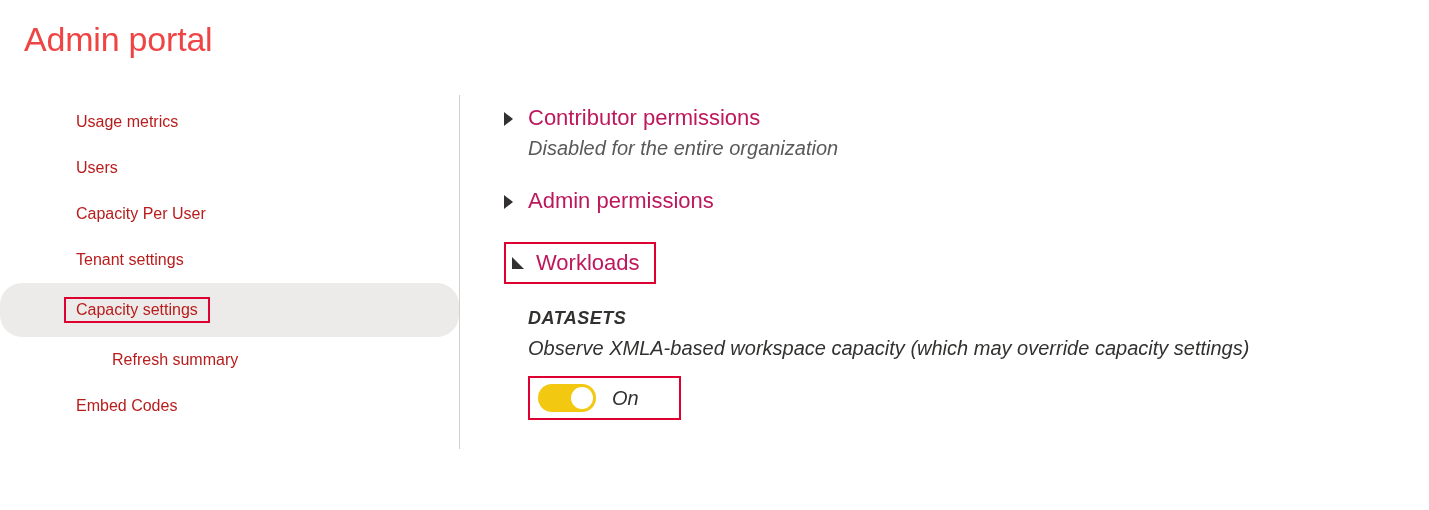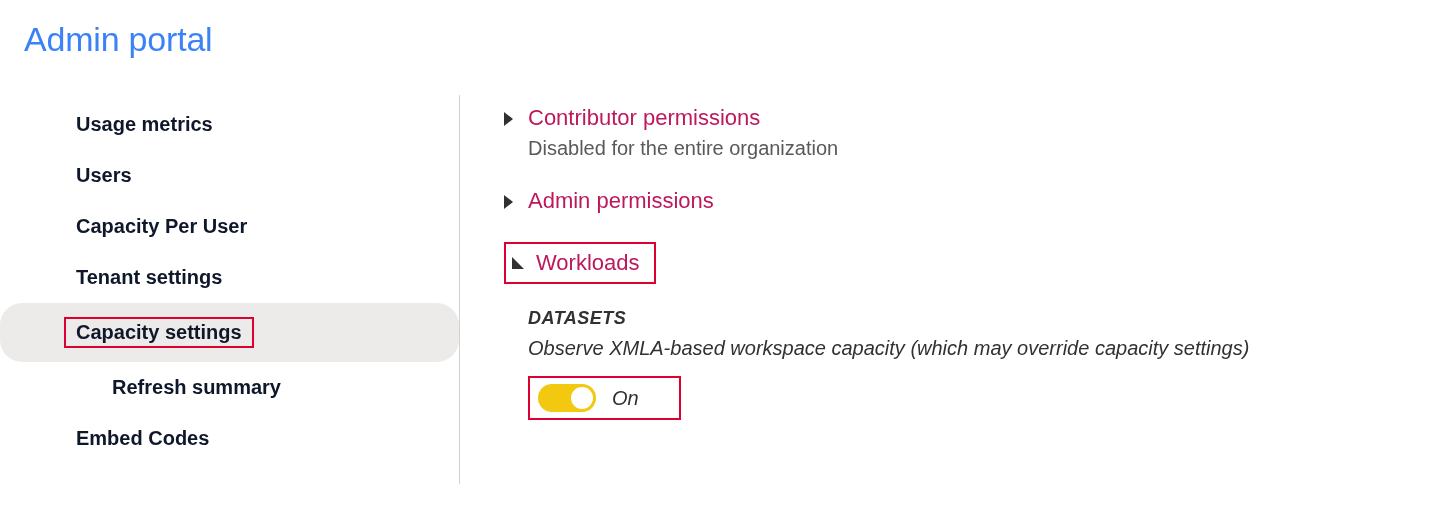--- a/index.html
+++ b/index.html
@@ -13,40 +13,40 @@
       color: #323130;
       font-size: 14px;
     }
     .container {
       width: 1429px;
       min-height: 510px;
     }
     .page-title {
       font-size: 34px;
       font-weight: 300;
-      color: #3b82f6;
+      color: #ef4444;
       padding: 20px 0 0 24px;
       letter-spacing: -0.2px;
     }
     .layout {
       display: flex;
       margin-top: 36px;
     }
     .sidebar {
       width: 460px;
       border-right: 1px solid #d1d1d1;
       padding-top: 4px;
       padding-bottom: 20px;
     }
     .sidebar-item {
-      font-size: 20px;
-      color: #0f172a;
+      font-size: 16px;
+      color: #b91c1c;
       padding: 14px 0 14px 76px;
       cursor: default;
-      font-weight: 700;
+      font-weight: 400;
     }
     .sidebar-item.selected {
       background: #edebe9;
       border-radius: 22px;
     }
     .sidebar-subitem {
       padding-left: 112px;
     }
     .highlight-red {
       border: 2px solid #dd0031;
@@ -90,20 +90,21 @@
       border-bottom: 12px solid #323130;
       border-right: 12px solid transparent;
     }
     .section-title {
       font-size: 22px;
       color: #be185d;
       font-weight: 400;
     }
     .section-subtitle {
       font-size: 20px;
+      font-style: italic;
       color: #595959;
       margin-left: 24px;
       margin-top: 6px;
     }
     .section-header-box {
       display: inline-flex;
       align-items: center;
       gap: 12px;
       border: 2px solid #dd0031;
       padding: 6px 14px 6px 6px;

